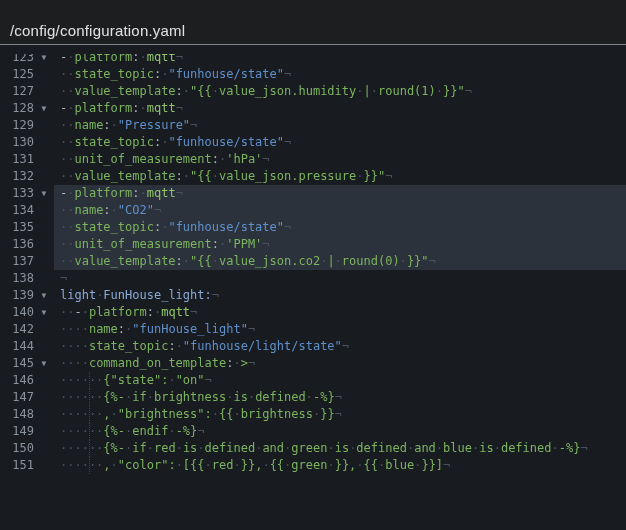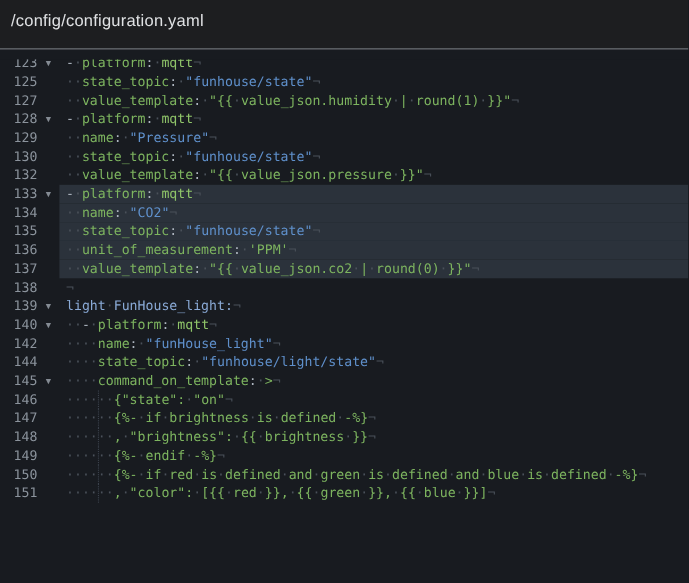--- a/index.html
+++ b/index.html
@@ -1,19 +1,19 @@
 <!DOCTYPE html>
 <html style="--bg: #181b20; --header: #1d1e20; --headertext: #e0e2e4; --divider: #83878c; --ln: #8b939c; --fold: #848b93; --sel: #2b323b; --ws: #4a515a; --key: #7db45f; --kw: #8fc469; --str: #5f90cb; --grn: #7db45f; --pun: #aeb6c0; --top: #8aaad6; --txt: #c3c9d1; --guide: #3b424c;"><head>
 <meta charset="utf-8">
 <style>
   html,body{margin:0;padding:0;background:#181b20;}
   .app{position:relative;width:626px;height:530px;overflow:hidden;
        background:var(--bg,#181b20);font-family:"DejaVu Sans Mono",monospace;}
   header{position:absolute;top:0;left:0;right:0;height:44px;background:var(--header,#1d1e20);}
-  .path{padding:11px 0 0 10px;font-family:"Liberation Sans",sans-serif;font-size:15px;
+  .path{padding:22px 0 0 10px;font-family:"Liberation Sans",sans-serif;font-size:15px;
         color:var(--headertext,#e0e2e4);letter-spacing:.2px;}
   .divider{position:absolute;top:44px;left:0;right:0;height:1px;background:var(--divider,#83878c);}
   .codearea{position:absolute;top:45px;left:0;right:0;bottom:0;overflow:hidden;}
   .lines{position:absolute;top:4px;left:0;right:0;}
   .row{display:flex;height:17px;line-height:17px;font-size:12px;white-space:pre;color:var(--txt,#c3c9d1);}
   .gutter{flex:none;width:54px;display:flex;}
   .ln{flex:none;width:34px;text-align:right;color:var(--ln,#8b939c);font-weight:normal;font-style:normal;}
   .fold{flex:none;width:20px;text-align:center;color:var(--fold,#848b93);font-size:8px;line-height:17px;
         font-weight:normal;font-style:normal;cursor:pointer;}
   .code{flex:1;position:relative;padding-left:6px;}
@@ -39,20 +39,21 @@
   </header>
   <div class="divider"></div>
   <div class="codearea">
     <div class="lines">
         <div class="row"><span class="gutter"><b class="ln">123</b><b class="fold">▼</b></span><span class="code"><i class="pun">-</i><i class="ws">·</i><i class="key">platform</i><i class="pun">:</i><i class="ws">·</i><i class="kw">mqtt</i><i class="ws">¬</i></span></div>
         <div class="row"><span class="gutter"><b class="ln">125</b><b class="fold"></b></span><span class="code"><i class="ws">··</i><i class="key">state_topic</i><i class="pun">:</i><i class="ws">·</i><i class="str">"funhouse/state"</i><i class="ws">¬</i></span></div>
         <div class="row"><span class="gutter"><b class="ln">127</b><b class="fold"></b></span><span class="code"><i class="ws">··</i><i class="key">value_template</i><i class="pun">:</i><i class="ws">·</i><i class="grn">"{{</i><i class="ws">·</i><i class="grn">value_json.humidity</i><i class="ws">·</i><i class="grn">|</i><i class="ws">·</i><i class="grn">round(1)</i><i class="ws">·</i><i class="grn">}}"</i><i class="ws">¬</i></span></div>
         <div class="row"><span class="gutter"><b class="ln">128</b><b class="fold">▼</b></span><span class="code"><i class="pun">-</i><i class="ws">·</i><i class="key">platform</i><i class="pun">:</i><i class="ws">·</i><i class="kw">mqtt</i><i class="ws">¬</i></span></div>
         <div class="row"><span class="gutter"><b class="ln">129</b><b class="fold"></b></span><span class="code"><i class="ws">··</i><i class="key">name</i><i class="pun">:</i><i class="ws">·</i><i class="str">"Pressure"</i><i class="ws">¬</i></span></div>
         <div class="row"><span class="gutter"><b class="ln">130</b><b class="fold"></b></span><span class="code"><i class="ws">··</i><i class="key">state_topic</i><i class="pun">:</i><i class="ws">·</i><i class="str">"funhouse/state"</i><i class="ws">¬</i></span></div>
+        <div class="row"><span class="gutter"><b class="ln">131</b><b class="fold"></b></span><span class="code"><i class="ws">··</i><i class="key">unit_of_measurement</i><i class="pun">:</i><i class="ws">·</i><i class="grn">'hPa'</i><i class="ws">¬</i></span></div>
         <div class="row"><span class="gutter"><b class="ln">132</b><b class="fold"></b></span><span class="code"><i class="ws">··</i><i class="key">value_template</i><i class="pun">:</i><i class="ws">·</i><i class="grn">"{{</i><i class="ws">·</i><i class="grn">value_json.pressure</i><i class="ws">·</i><i class="grn">}}"</i><i class="ws">¬</i></span></div>
         <div class="row sel"><span class="gutter"><b class="ln">133</b><b class="fold">▼</b></span><span class="code"><i class="pun">-</i><i class="ws">·</i><i class="key">platform</i><i class="pun">:</i><i class="ws">·</i><i class="kw">mqtt</i><i class="ws">¬</i></span></div>
         <div class="row sel"><span class="gutter"><b class="ln">134</b><b class="fold"></b></span><span class="code"><i class="ws">··</i><i class="key">name</i><i class="pun">:</i><i class="ws">·</i><i class="str">"CO2"</i><i class="ws">¬</i></span></div>
         <div class="row sel"><span class="gutter"><b class="ln">135</b><b class="fold"></b></span><span class="code"><i class="ws">··</i><i class="key">state_topic</i><i class="pun">:</i><i class="ws">·</i><i class="str">"funhouse/state"</i><i class="ws">¬</i></span></div>
         <div class="row sel"><span class="gutter"><b class="ln">136</b><b class="fold"></b></span><span class="code"><i class="ws">··</i><i class="key">unit_of_measurement</i><i class="pun">:</i><i class="ws">·</i><i class="grn">'PPM'</i><i class="ws">¬</i></span></div>
         <div class="row sel"><span class="gutter"><b class="ln">137</b><b class="fold"></b></span><span class="code"><i class="ws">··</i><i class="key">value_template</i><i class="pun">:</i><i class="ws">·</i><i class="grn">"{{</i><i class="ws">·</i><i class="grn">value_json.co2</i><i class="ws">·</i><i class="grn">|</i><i class="ws">·</i><i class="grn">round(0)</i><i class="ws">·</i><i class="grn">}}"</i><i class="ws">¬</i></span></div>
         <div class="row"><span class="gutter"><b class="ln">138</b><b class="fold"></b></span><span class="code"><i class="ws">¬</i></span></div>
         <div class="row"><span class="gutter"><b class="ln">139</b><b class="fold">▼</b></span><span class="code"><i class="top">light</i><i class="ws">·</i><i class="top">FunHouse_light:</i><i class="ws">¬</i></span></div>
         <div class="row"><span class="gutter"><b class="ln">140</b><b class="fold">▼</b></span><span class="code"><i class="ws">··</i><i class="pun">-</i><i class="ws">·</i><i class="key">platform</i><i class="pun">:</i><i class="ws">·</i><i class="kw">mqtt</i><i class="ws">¬</i></span></div>
         <div class="row"><span class="gutter"><b class="ln">142</b><b class="fold"></b></span><span class="code"><i class="ws">····</i><i class="key">name</i><i class="pun">:</i><i class="ws">·</i><i class="str">"funHouse_light"</i><i class="ws">¬</i></span></div>

